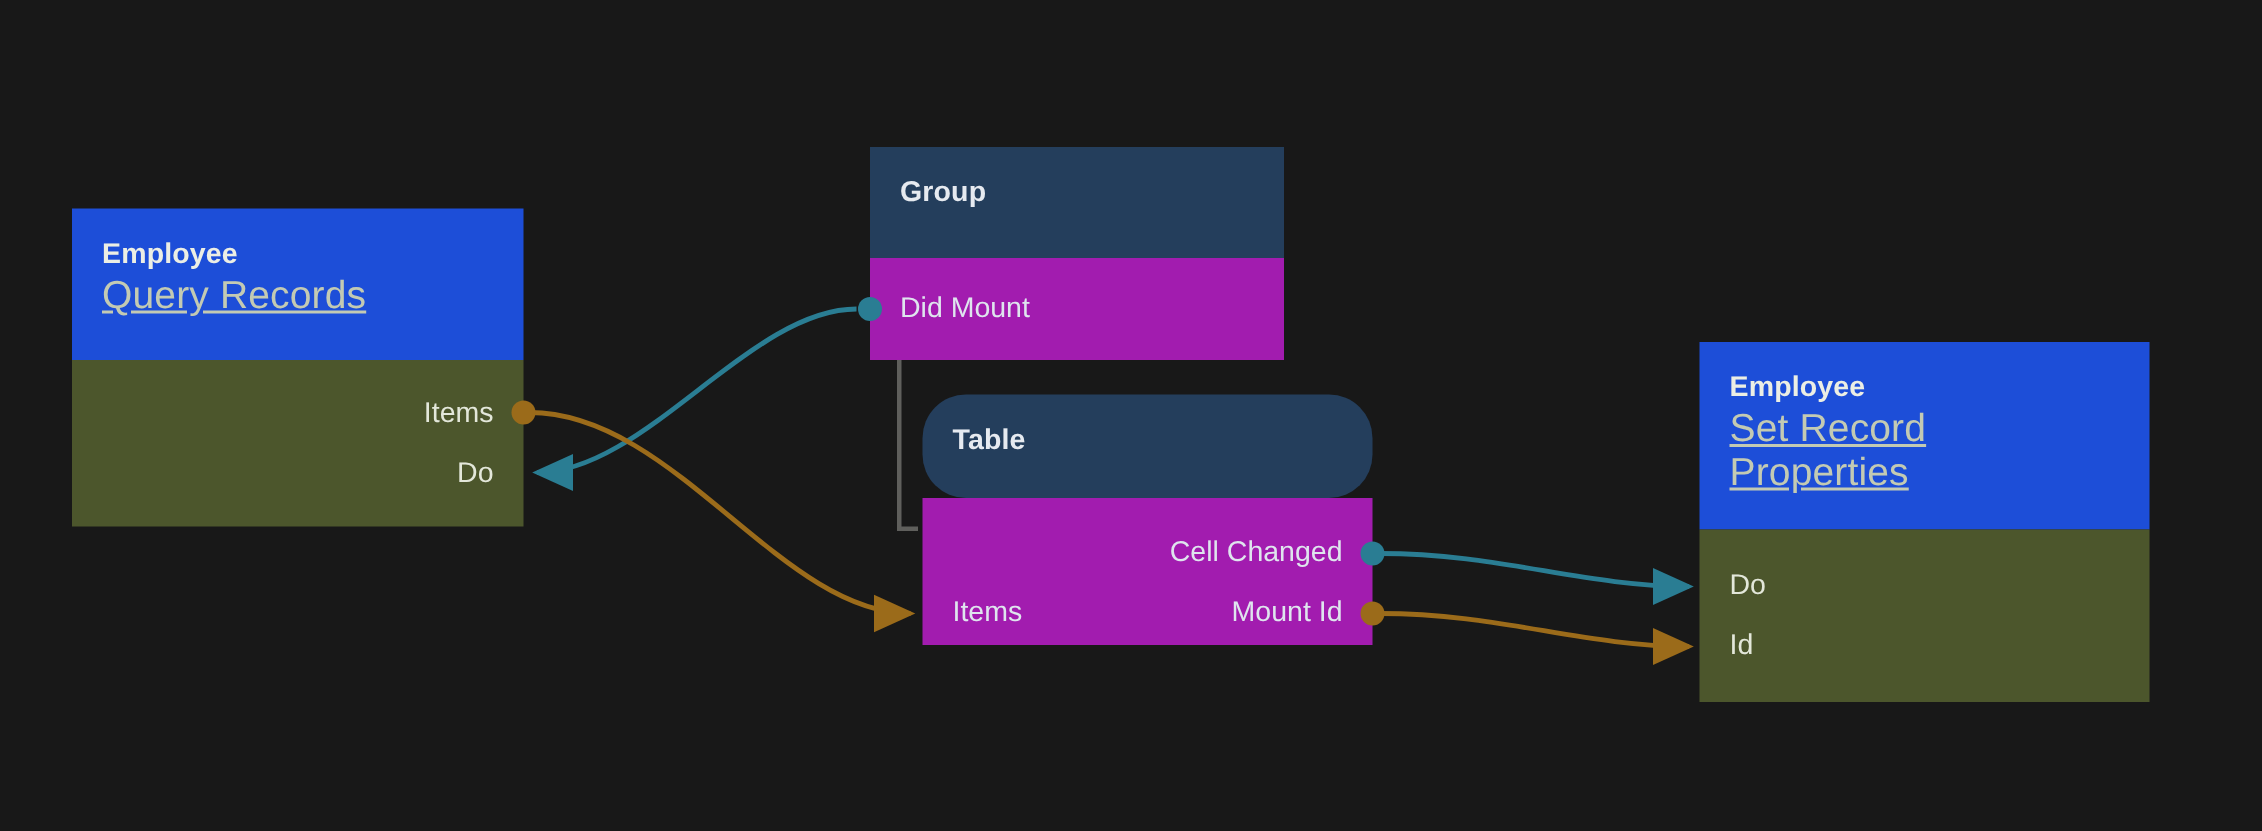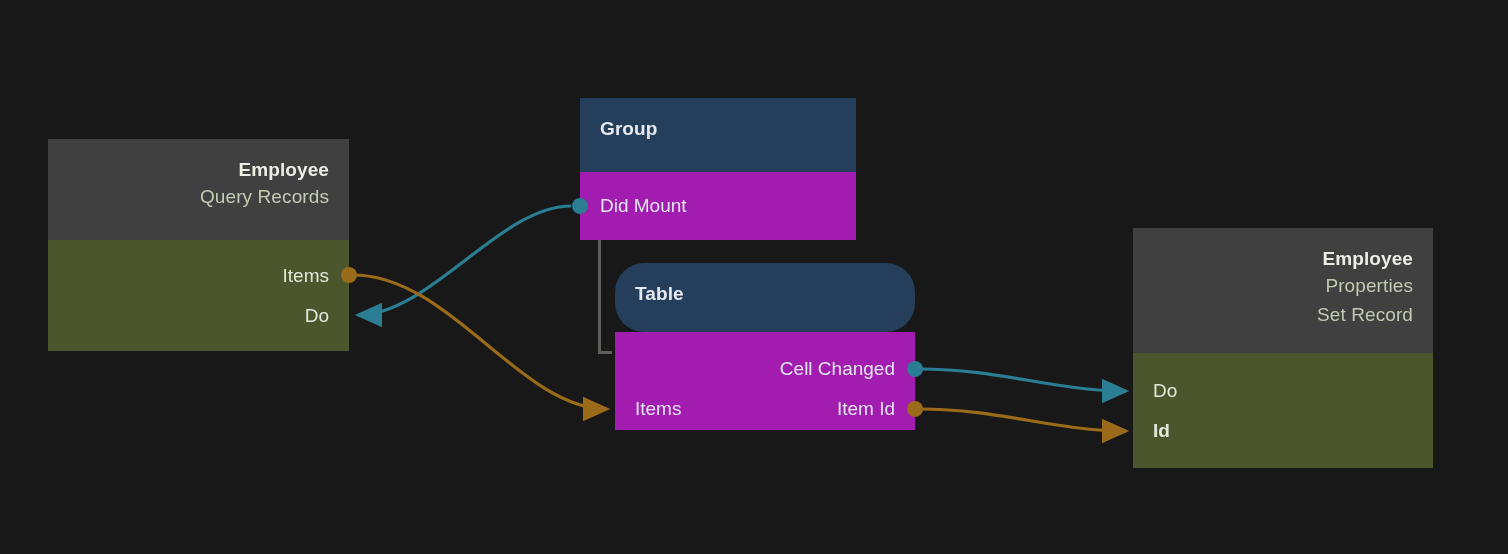--- a/index.html
+++ b/index.html
@@ -34,27 +34,28 @@
     box-sizing: border-box;
     position: relative;
   }
   .node-title {
     font-size: 19px;
     font-weight: bold;
     line-height: 25px;
     letter-spacing: 0.1px;
   }
   .node-subtitle {
-    font-size: 19px;
+    font-size: 26px;
     font-weight: normal;
     line-height: 29px;
     letter-spacing: 0.1px;
+    text-decoration: underline;
   }
   
-  .node-green .node-header { background: #404040; text-align: right; }
+  .node-green .node-header { background: #1d4ed8; }
   .node-green .node-body   { background: #4c562c; }
   .node-green .node-title    { color: #eceee4; }
   .node-green .node-subtitle { color: #c3cab3; }
   
   .node-blue .node-header { background: #243e5c; }
   .node-blue .node-body   { background: #a21caf; }
   .node-blue .node-title    { color: #e6eaf0; }
 
   .port-row {
     position: absolute;
@@ -147,36 +148,36 @@
       <div class="node-title">Table</div>
     </div>
     <div class="node-body" style="height:98px;">
       <div class="port-row out" style="top:25px;">
         <span>Cell Changed</span>
       </div>
       <div class="port-row in" style="top:65px;">
         <span>Items</span>
       </div>
       <div class="port-row out" style="top:65px;">
-        <span>Item Id</span>
+        <span>Mount Id</span>
       </div>
     </div>
     <span class="port-dot" style="left:292px; top:98px; background:#2a7d93;"></span>
     <span class="port-dot" style="left:292px; top:138px; background:#9b6b1a;"></span>
   </div>
 
   <div class="node node-green" style="left:1133px; top:228px; width:300px; height:240px;">
     <div class="node-header" style="height:125px;">
       <div class="node-title">Employee</div>
+      <div class="node-subtitle">Set Record</div>
       <div class="node-subtitle">Properties</div>
-      <div class="node-subtitle">Set Record</div>
     </div>
     <div class="node-body" style="height:115px;">
       <div class="port-row in" style="top:26px;">
         <span>Do</span>
       </div>
-      <div class="port-row in" style="top:66px;font-weight:bold;">
+      <div class="port-row in" style="top:66px;">
         <span>Id</span>
       </div>
     </div>
   </div>
 
 </div>
 
 </body></html>

